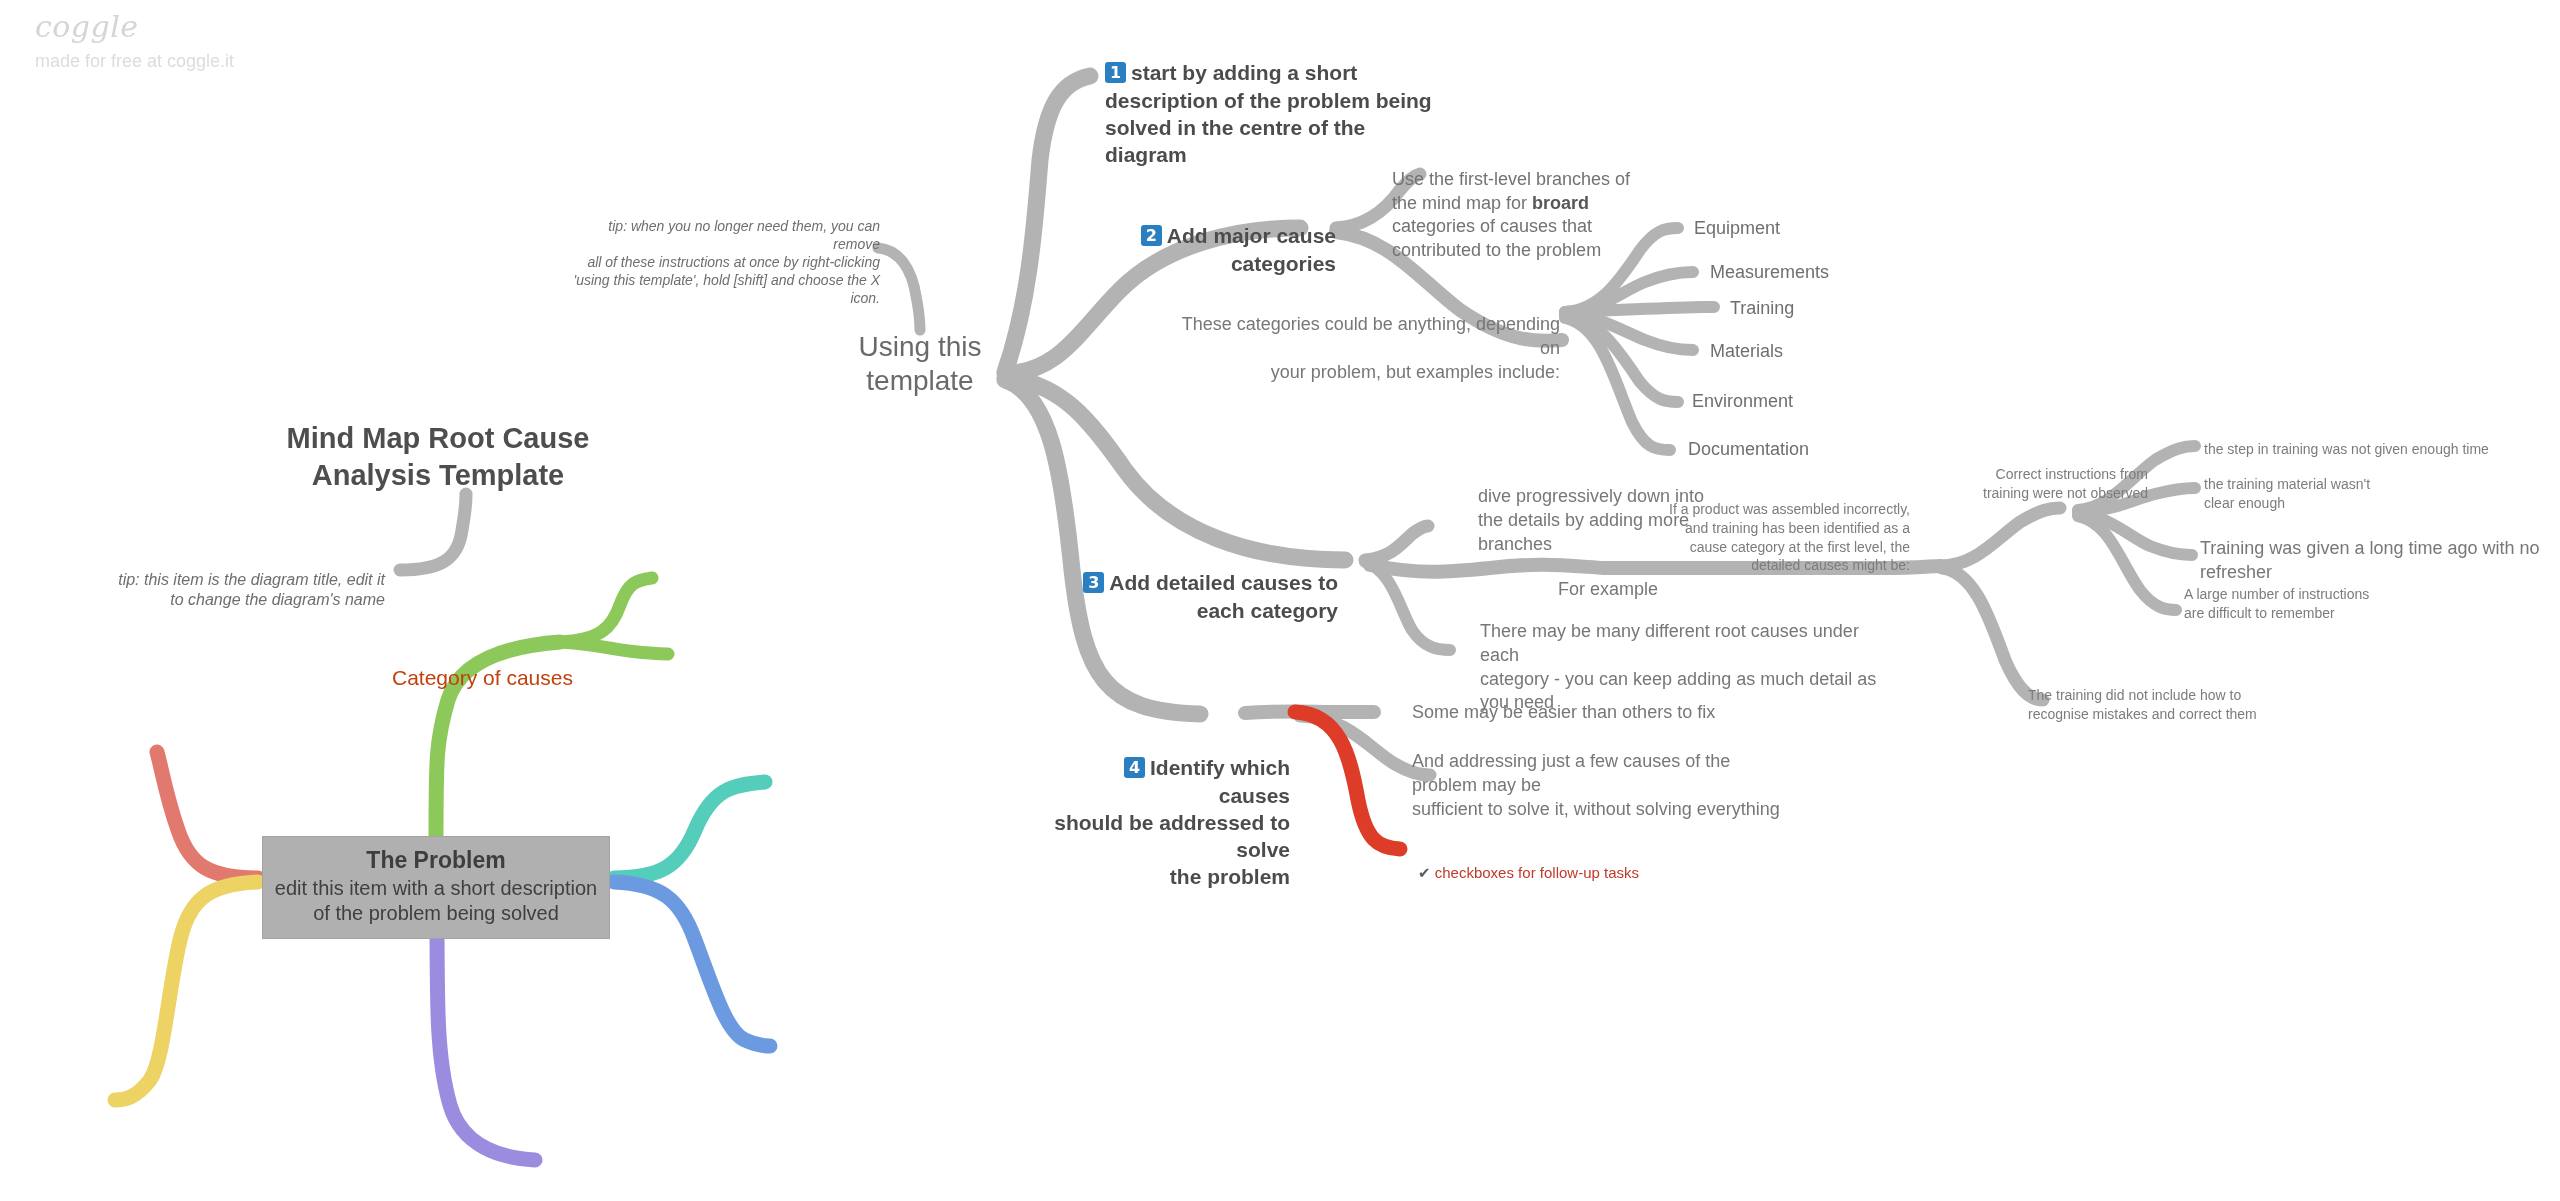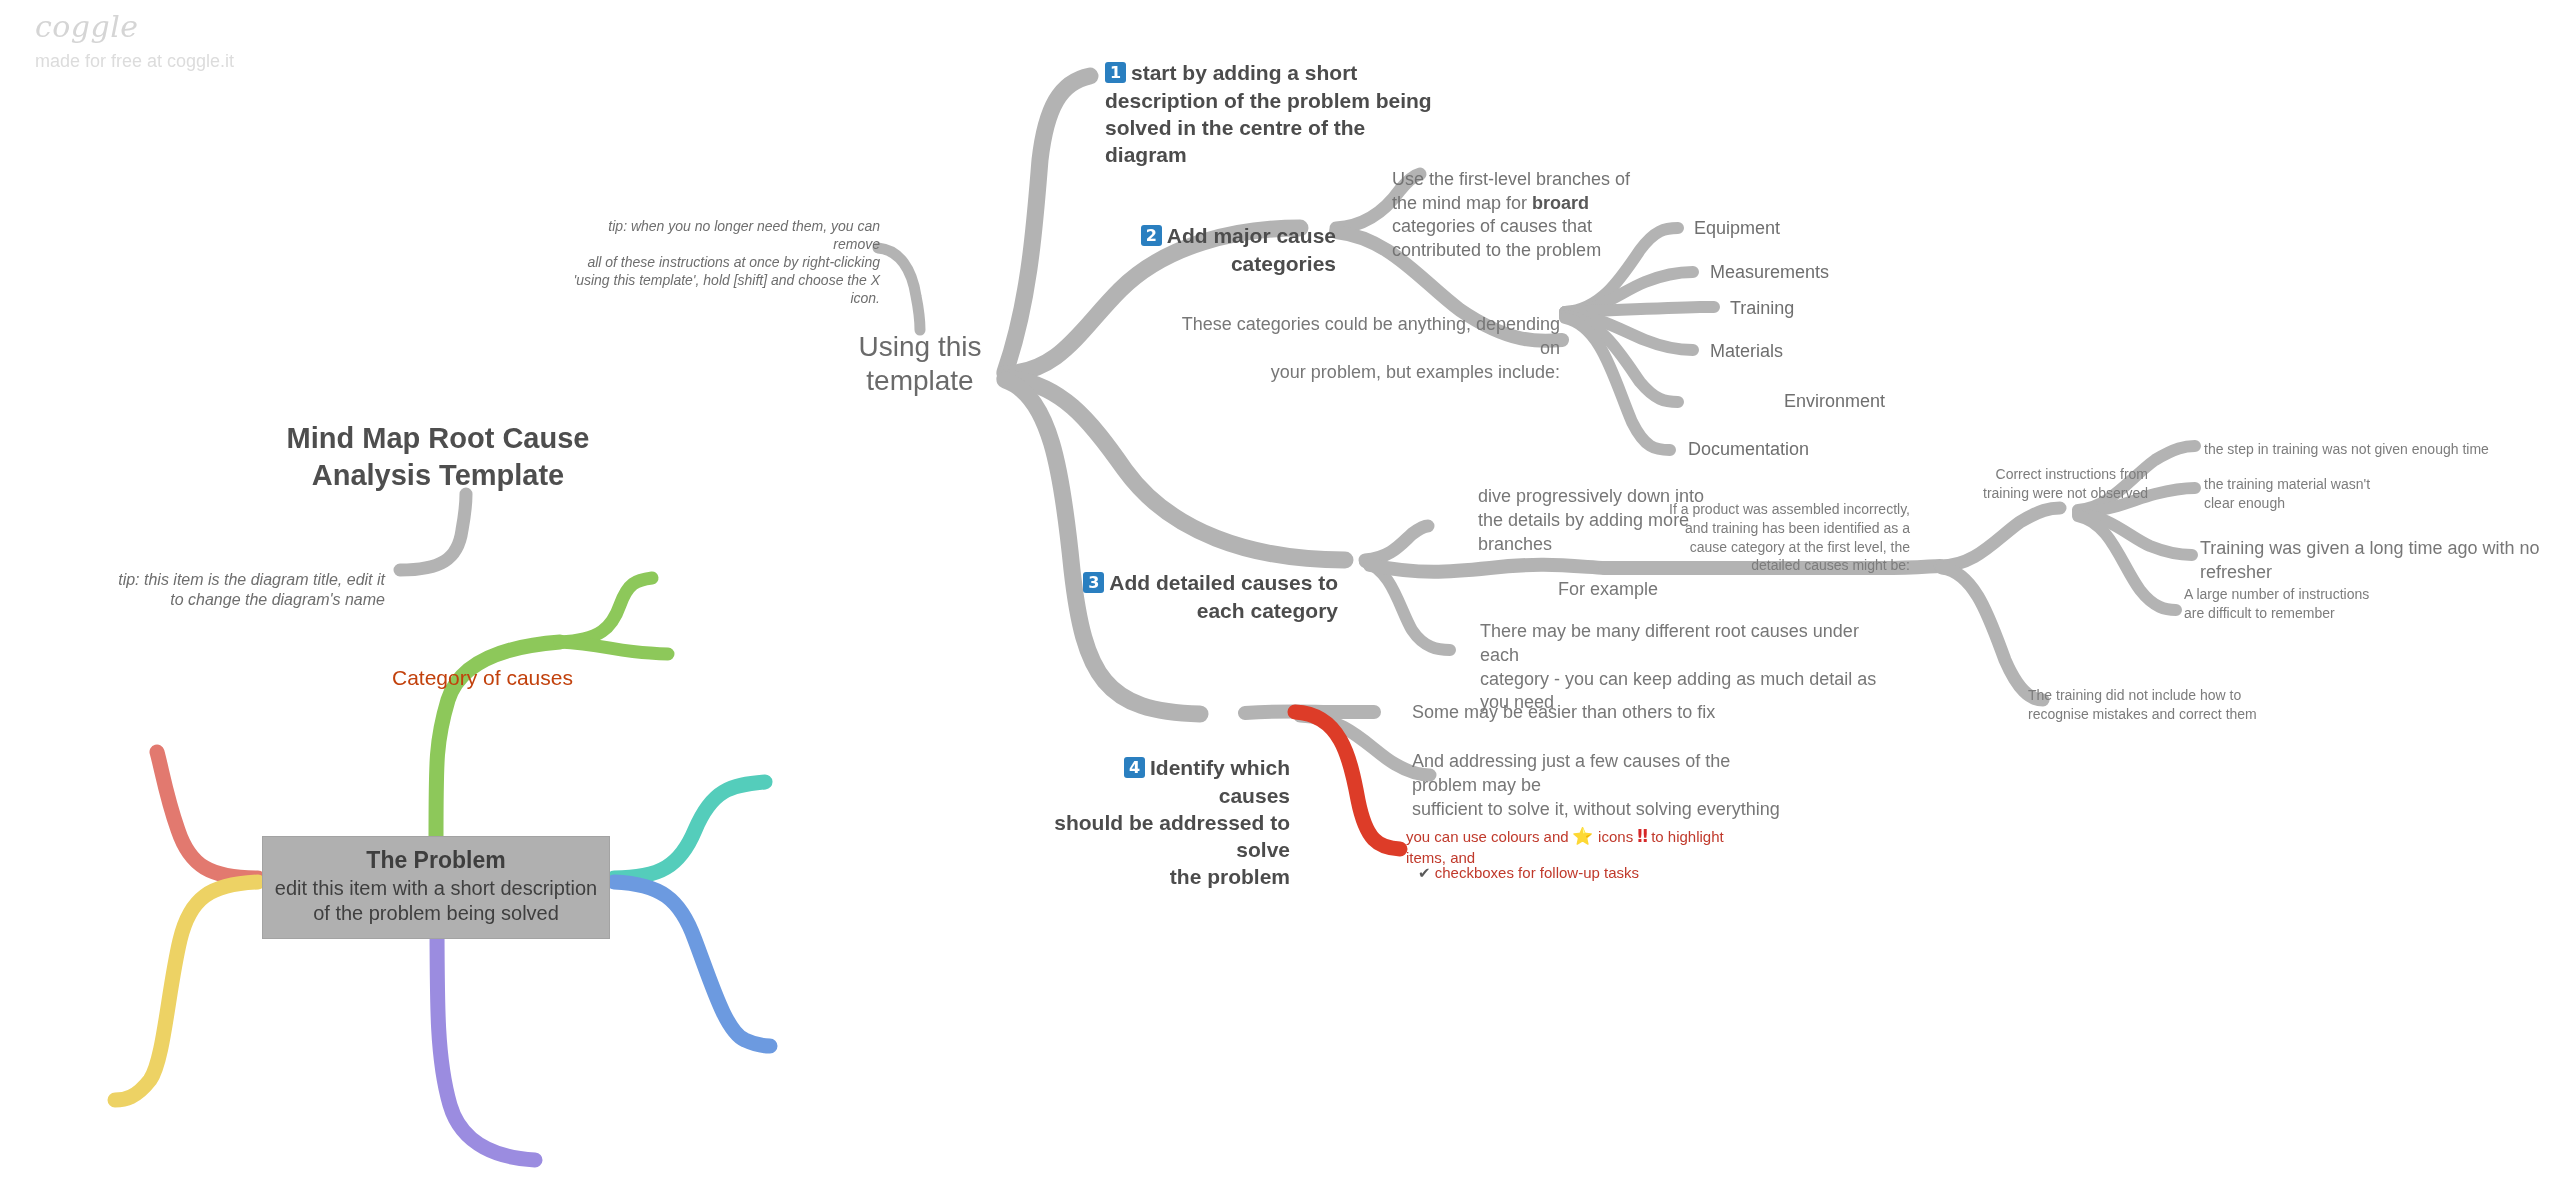--- a/index.html
+++ b/index.html
@@ -275,21 +275,21 @@
 contributed to the problem</span>
   </div>
 
   <div class="node small ta-r" style="left:1170px; top:313px; width:390px;">These categories could be anything, depending on
 your problem, but examples include:</div>
 
   <div class="node cat" style="left:1694px; top:217px;">Equipment</div>
   <div class="node cat" style="left:1710px; top:261px;">Measurements</div>
   <div class="node cat" style="left:1730px; top:297px;">Training</div>
   <div class="node cat" style="left:1710px; top:340px;">Materials</div>
-  <div class="node cat" style="left:1784px; top:390px;text-align:right;">Environment</div>
+  <div class="node cat" style="left:1692px; top:390px;text-align:right;">Environment</div>
   <div class="node cat" style="left:1688px; top:438px;">Documentation</div>
 
   <div class="node step ta-r" style="left:1058px; top:542px; width:280px;">
     <span class="badge">3</span><span>Add detailed causes to
 each category</span>
   </div>
 
   <div class="node small" style="left:1478px; top:485px; width:250px;">dive progressively down into
 the details by adding more
 branches</div>
@@ -321,22 +321,18 @@
     <span class="badge">4</span><span>Identify which causes
 should be addressed to solve
 the problem</span>
   </div>
 
   <div class="node small" style="left:1412px; top:701px; width:330px;">Some may be easier than others to fix</div>
 
   <div class="node small" style="left:1412px; top:750px; width:380px;">And addressing just a few causes of the problem may be
 sufficient to solve it, without solving everything</div>
 
-  <div class="node red" style="left:1406px; top:805px; width:330px;">
-    <span>you can use colours and </span><span class="emoji star">⭐</span><span> icons </span><span class="emoji bang">‼</span><span> to highlight
-items, and</span>
-  </div>
 
   <div class="node red" style="left:1418px; top:843px; width:340px;">
     <span class="emoji check">✔</span><span> checkboxes for follow-up tasks</span>
   </div>
 
 </div>
 
 </body></html>

